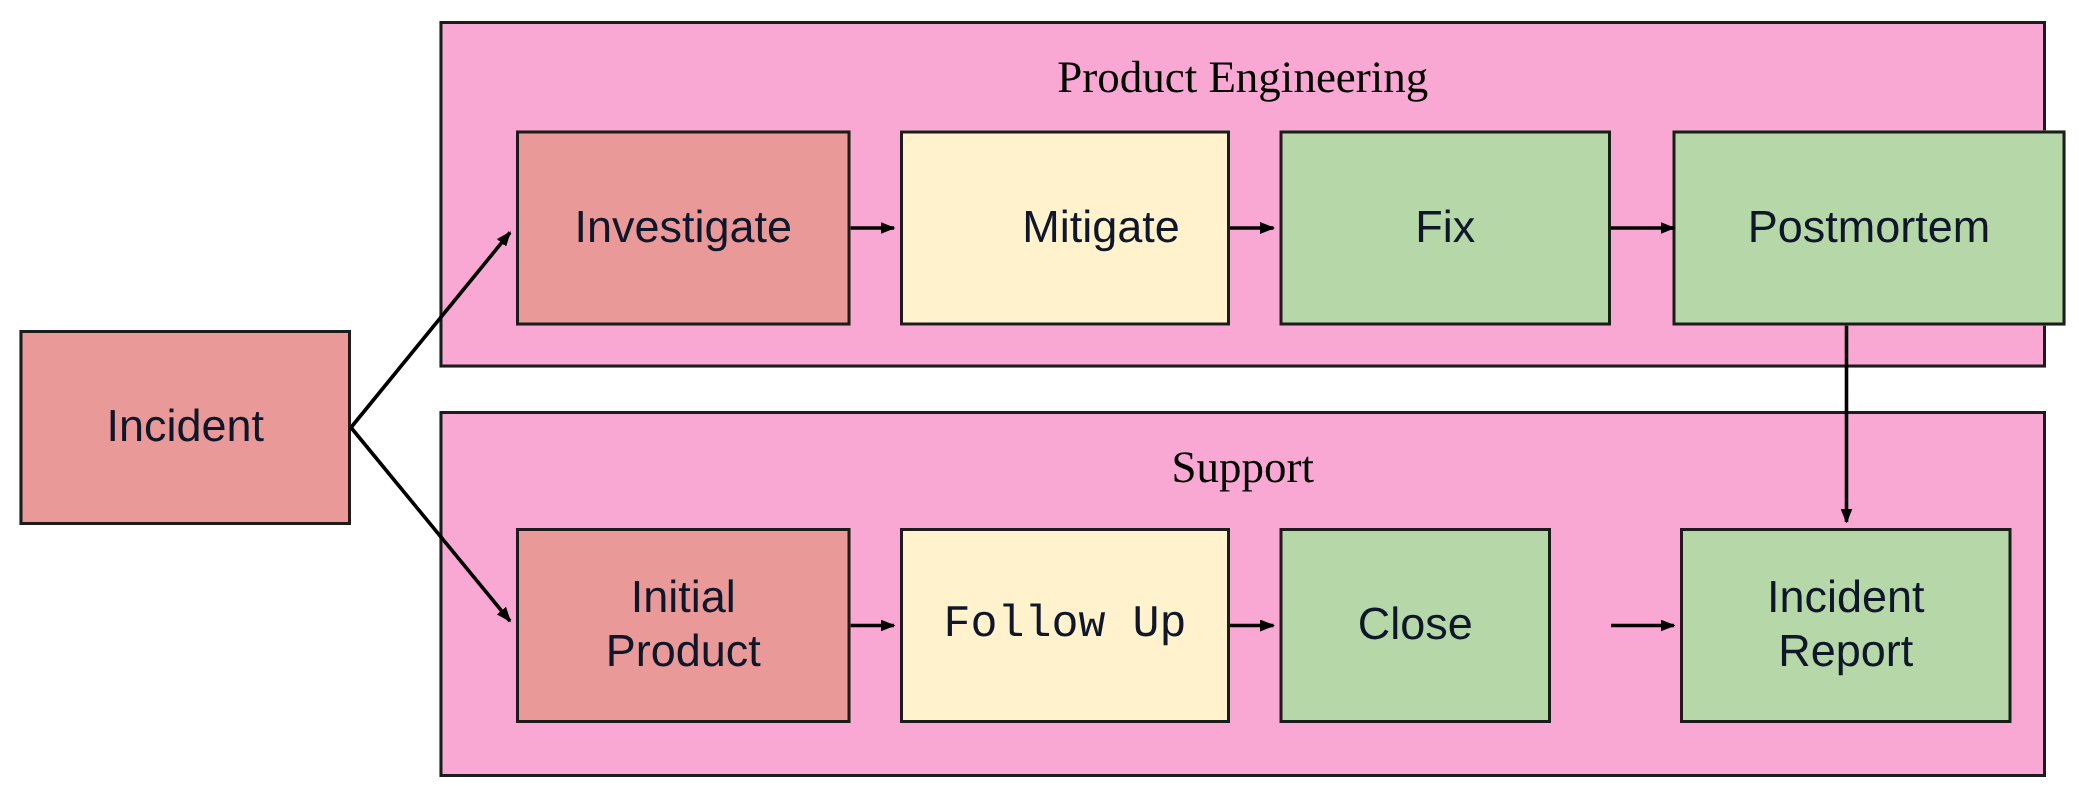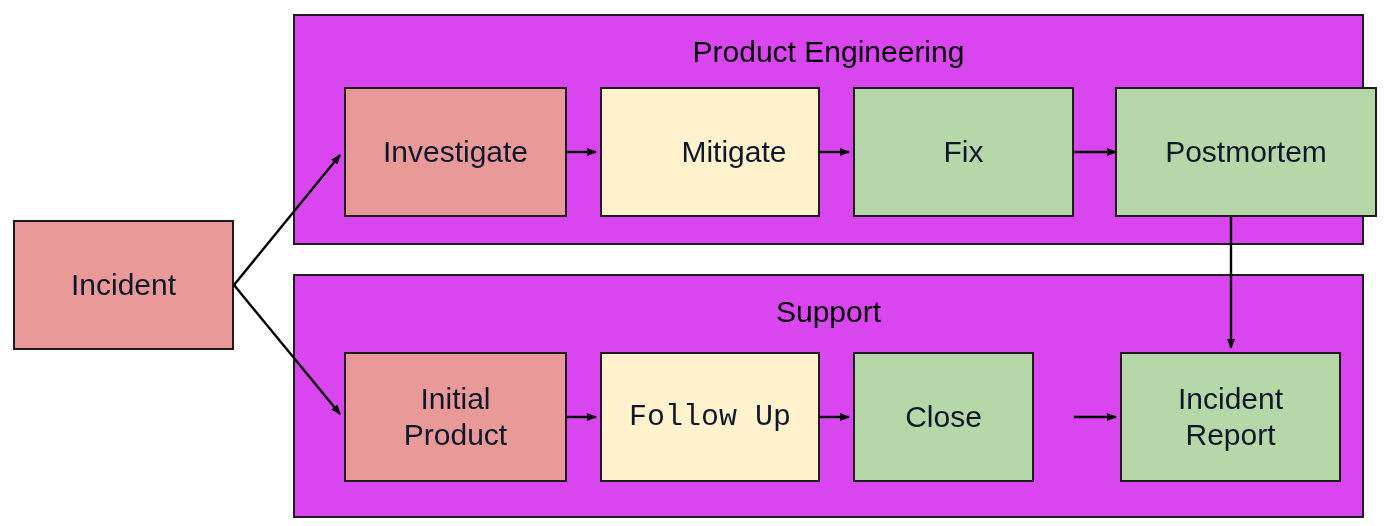--- a/index.html
+++ b/index.html
@@ -13,23 +13,24 @@
   }
   #canvas {
     position: relative;
     width: 1386px;
     height: 526px;
     background: #ffffff;
     overflow: hidden;
   }
   .swimlane {
     position: absolute;
-    background: #d946ef;
+    background: #f9a8d4;
     border: 2px solid #1c1c1c;
     box-sizing: border-box;
+    font-family: Liberation Serif, serif;
   }
   .swimlane-title {
     position: absolute;
     left: 0;
     right: 0;
     text-align: center;
     font-size: 30px;
     line-height: 36px;
     color: #000000;
     white-space: nowrap;

